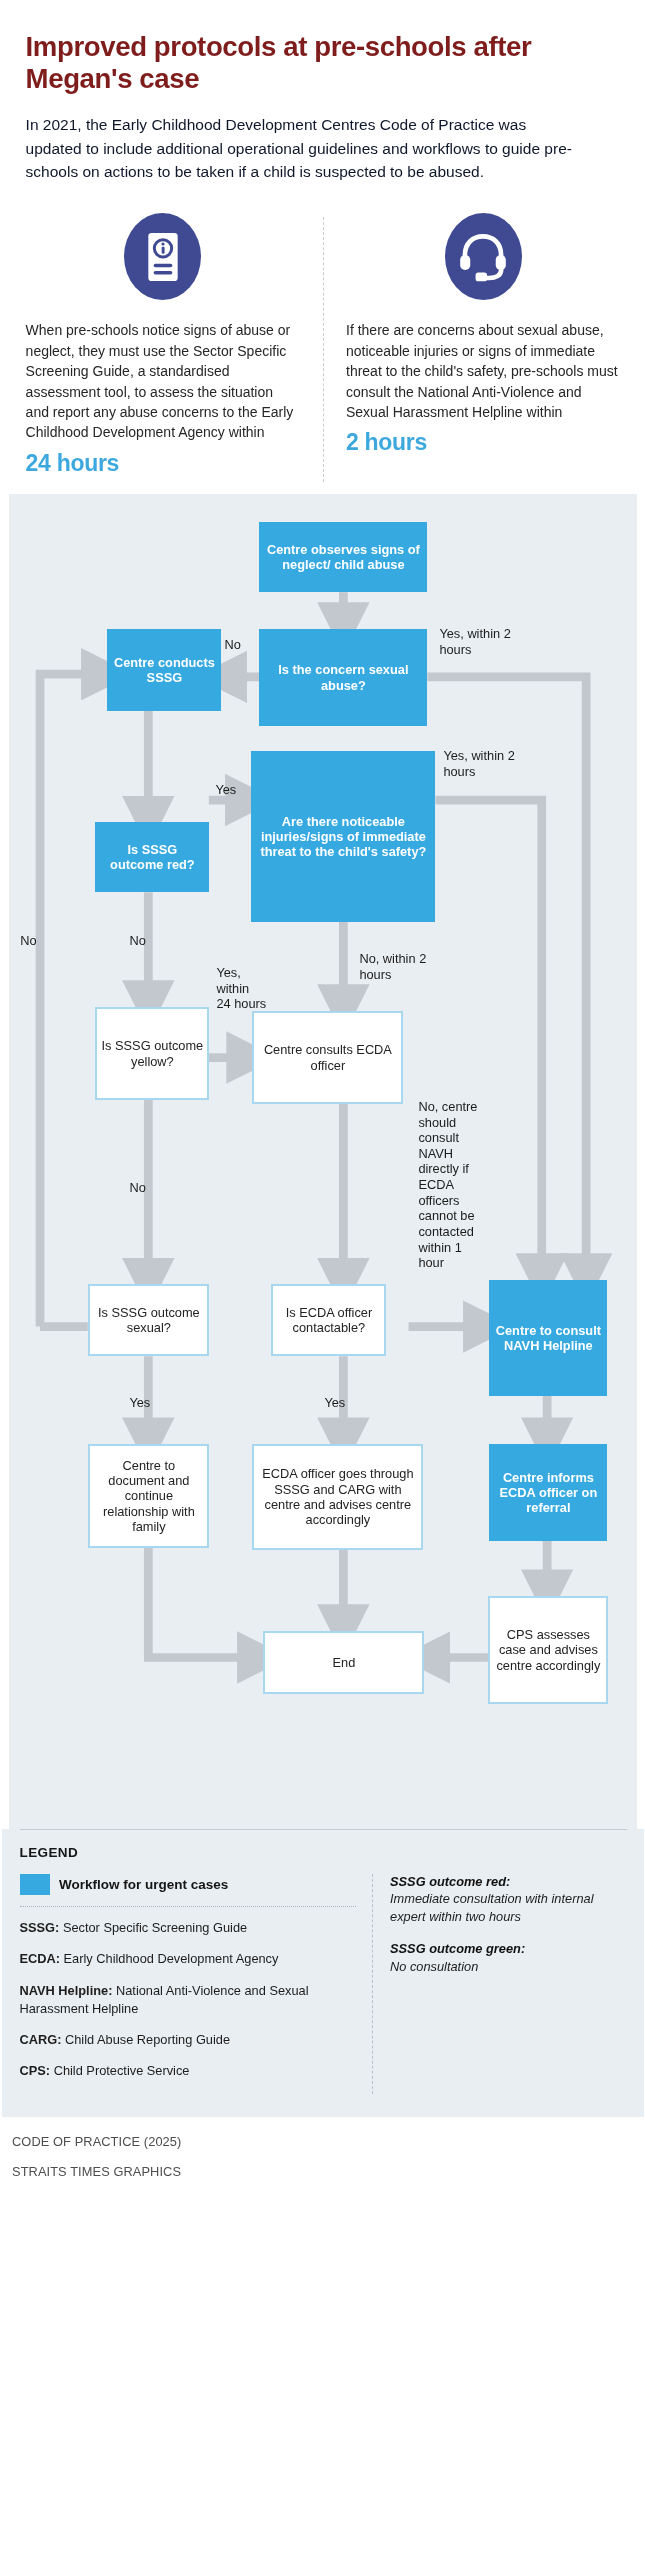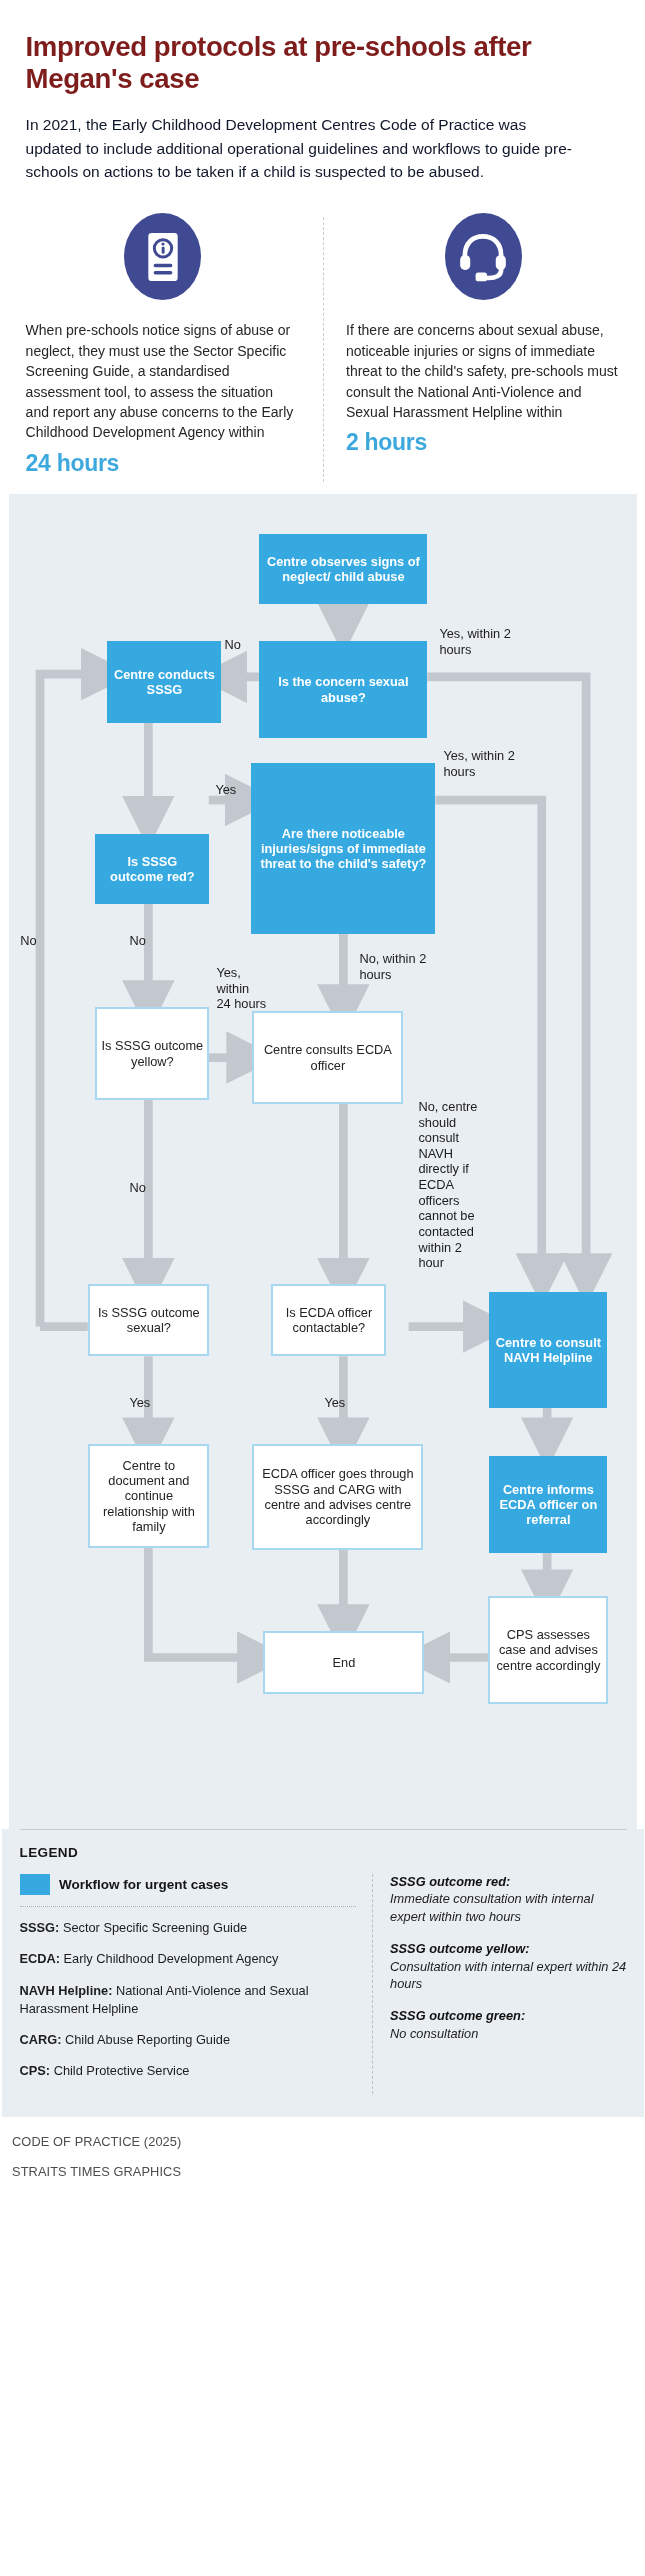--- a/index.html
+++ b/index.html
@@ -91,21 +91,20 @@
     display:flex;align-items:center;justify-content:center;
     text-align:center;
     padding:5.4px 4px;
     line-height:1.2;
   }
   .node.urgent{
     background:#36a9e1;
     color:#ffffff;
     font-weight:700;
     font-size:12.8px;
-    margin-top:12px;
   }
   .node.plain{
     background:#ffffff;
     border:2px solid #a7d8f0;
     color:#232323;
     font-weight:400;
     font-size:12.8px;
   }
   .lbl{
     position:absolute;
@@ -312,21 +311,21 @@
     <div class="lbl" style="left:10.8px;top:439px;">No</div>
 
     <div class="lbl" style="left:120px;top:439px;">No</div>
 
     <div class="lbl" style="left:350px;top:457px;width:87px;">No, within 2 hours</div>
 
     <div class="lbl" style="left:207px;top:471px;width:50px;">Yes, within 24 hours</div>
 
     <div class="lbl" style="left:120px;top:686px;">No</div>
 
-    <div class="lbl" style="left:409px;top:605px;width:65px;">No, centre should consult NAVH directly if ECDA officers cannot be contacted within 2 hour</div>
+    <div class="lbl" style="left:409px;top:605px;width:65px;">No, centre should consult NAVH directly if ECDA officers cannot be contacted within 1 hour</div>
 
     <div class="lbl" style="left:120px;top:901px;">Yes</div>
 
     <div class="lbl" style="left:315px;top:901px;">Yes</div>
   </div>
 
   <div class="legend">
     <div class="legend-rule"></div>
     <div class="legend-title">LEGEND</div>
 
@@ -356,24 +355,20 @@
           <b>CPS:</b><span> Child Protective Service</span>
         </div>
       </div>
 
       <div class="legend-right">
         <div class="outcome">
           <div class="outcome-h">SSSG outcome red:</div>
           <div class="outcome-b">Immediate consultation with internal expert within two hours</div>
         </div>
         <div class="outcome">
-          <div class="outcome-h">SSSG outcome yellow:</div>
-          <div class="outcome-b">Consultation with internal expert within 24 hours</div>
-        </div>
-        <div class="outcome">
           <div class="outcome-h">SSSG outcome green:</div>
           <div class="outcome-b">No consultation</div>
         </div>
       </div>
     </div>
   </div>
 
   <div class="footer">
     <div>CODE OF PRACTICE (2025)</div>
     <div style="margin-top:9.4px;">STRAITS TIMES GRAPHICS</div>

